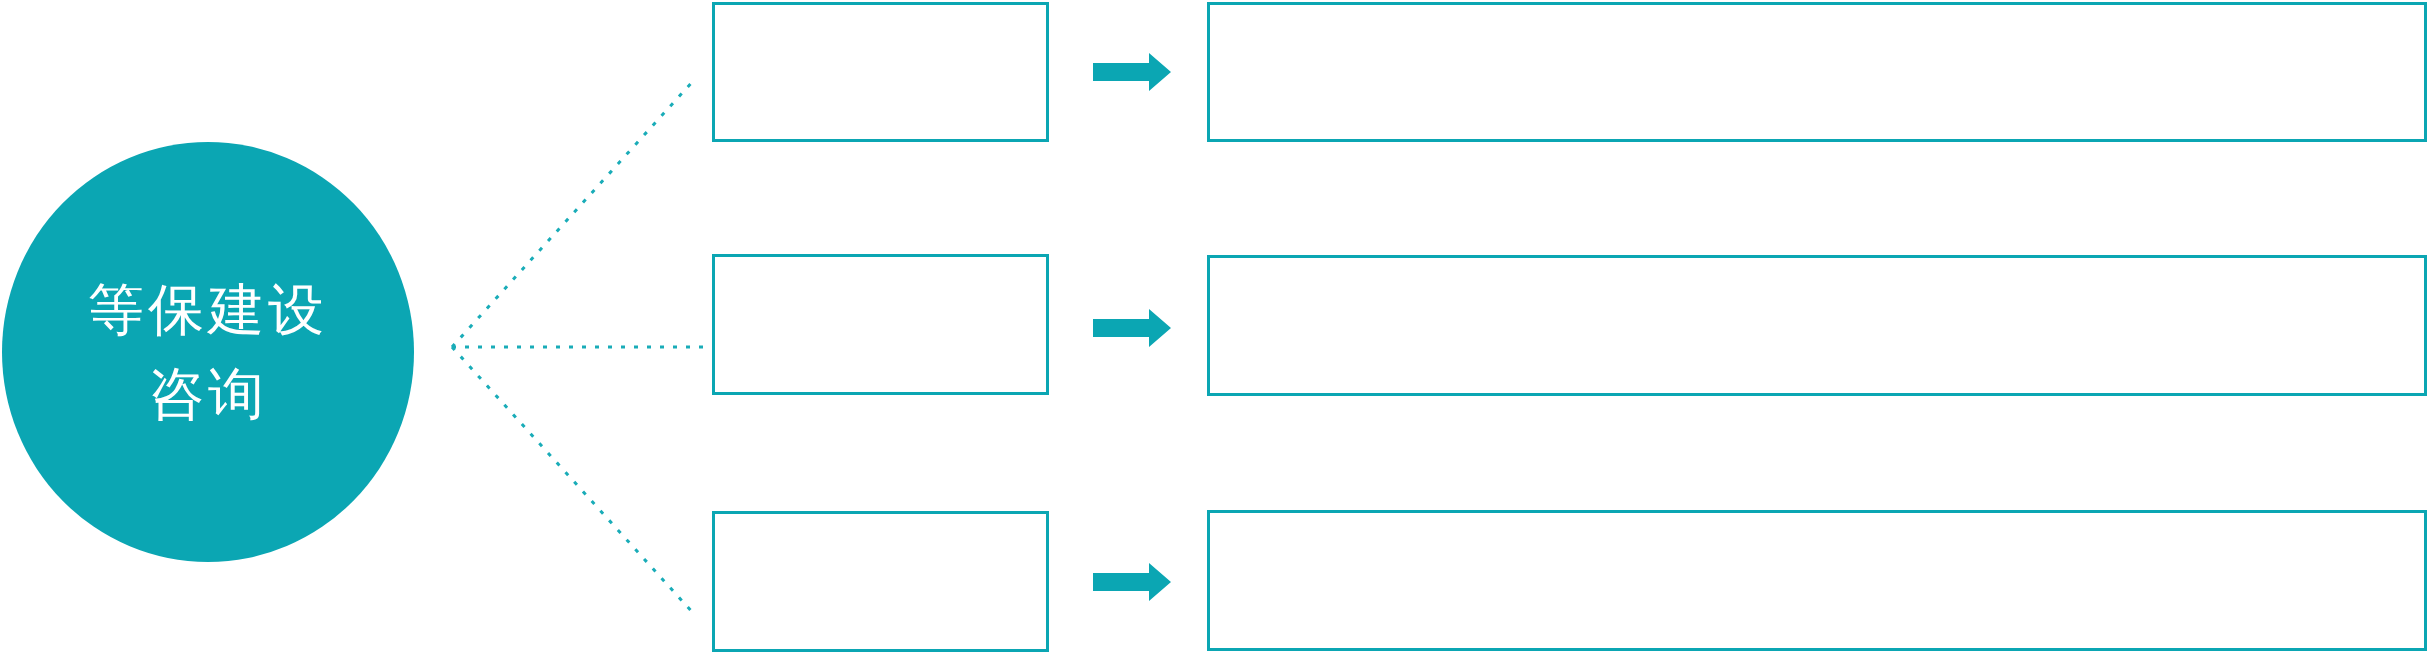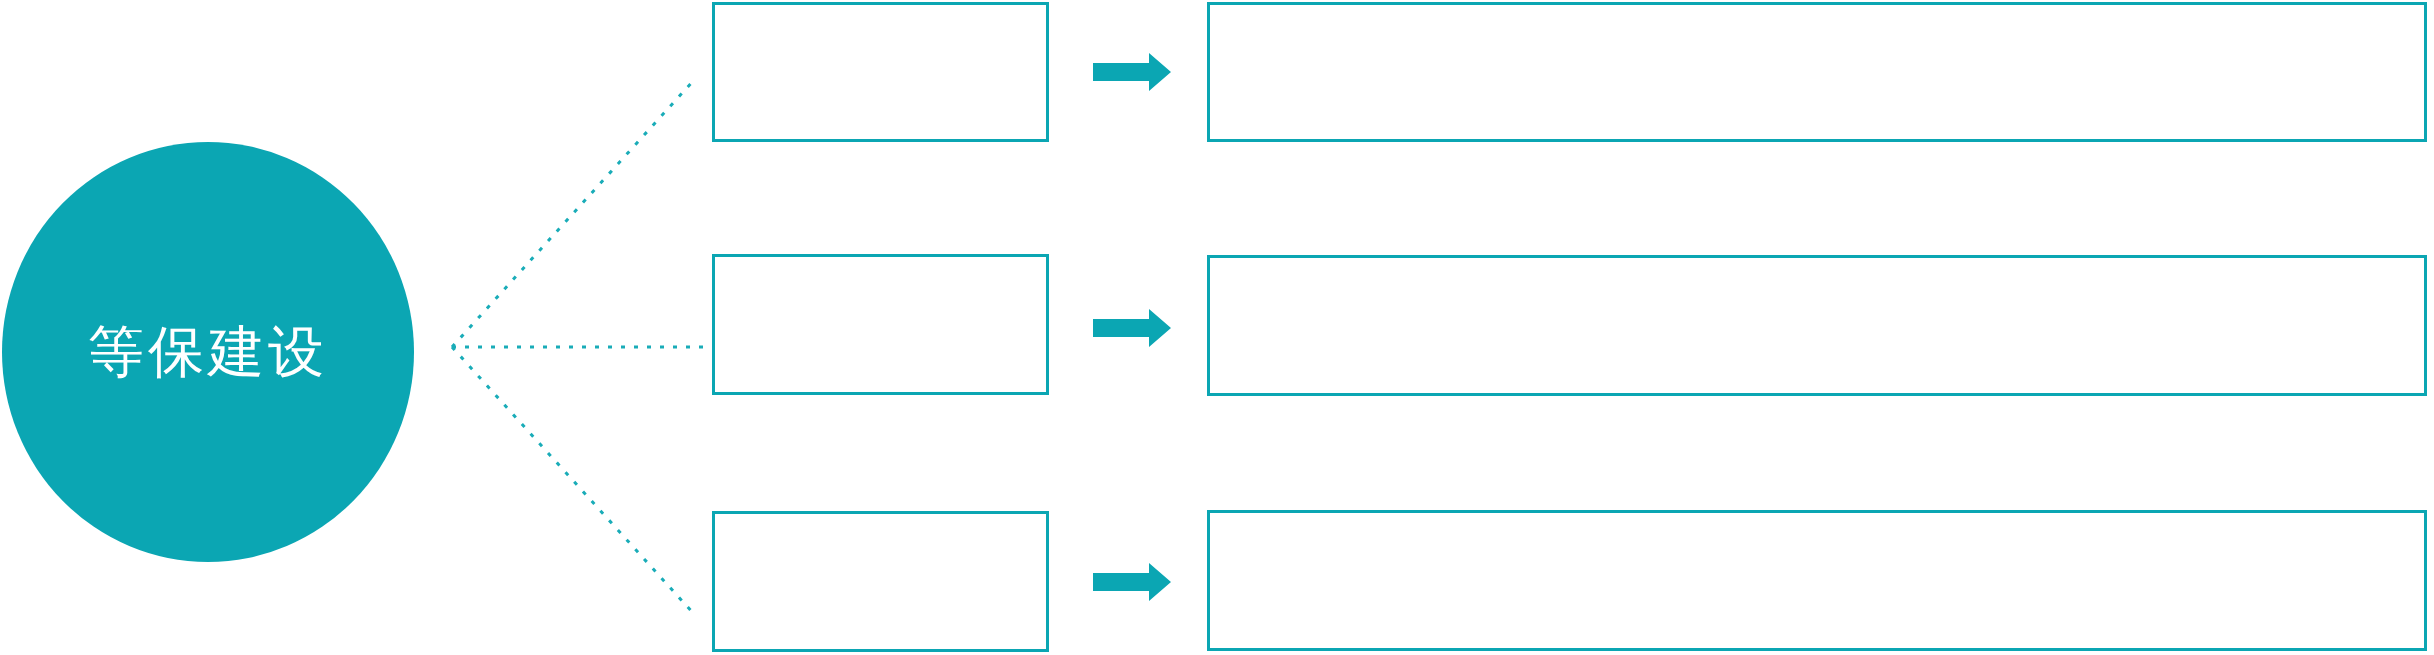--- a/index.html
+++ b/index.html
@@ -105,20 +105,21 @@
 <div class="canvas">
 
   <svg class="connectors" viewBox="0 0 2434 655" xmlns="http://www.w3.org/2000/svg" aria-hidden="true">
     <polyline points="452,347 694,80"></polyline>
     <polyline points="452,347 705,347"></polyline>
     <polyline points="452,347 694,614"></polyline>
   </svg>
 
   <div class="root-circle">
     <div class="line">等保建设</div>
+    <div class="line">咨询</div>
   </div>
 
   <div class="row1">
     <div class="stage-box"></div>
     <svg class="arrow" viewBox="0 0 78 38" xmlns="http://www.w3.org/2000/svg" aria-hidden="true">
       <polygon points="0,10 56,10 56,0 78,19 56,38 56,28 0,28"></polygon>
     </svg>
     <div class="detail-box"></div>
   </div>
 

